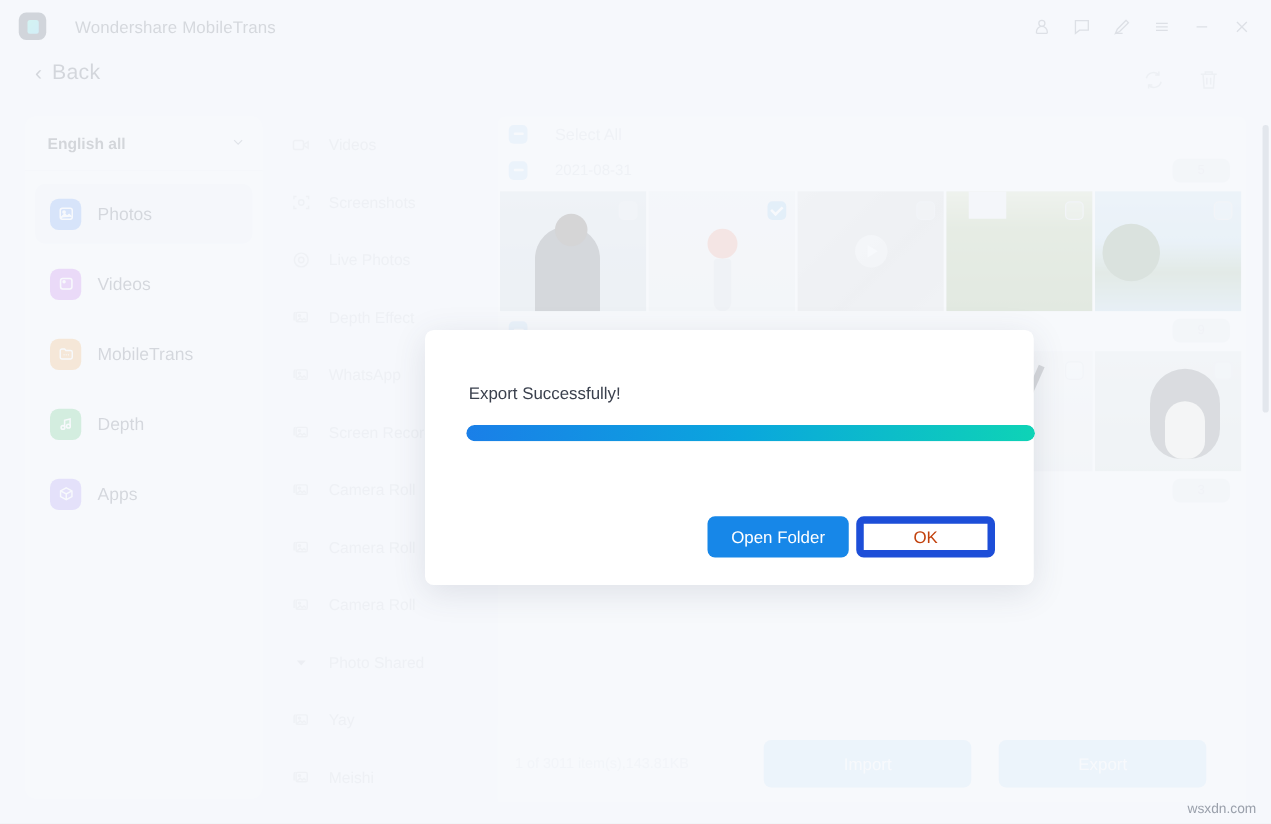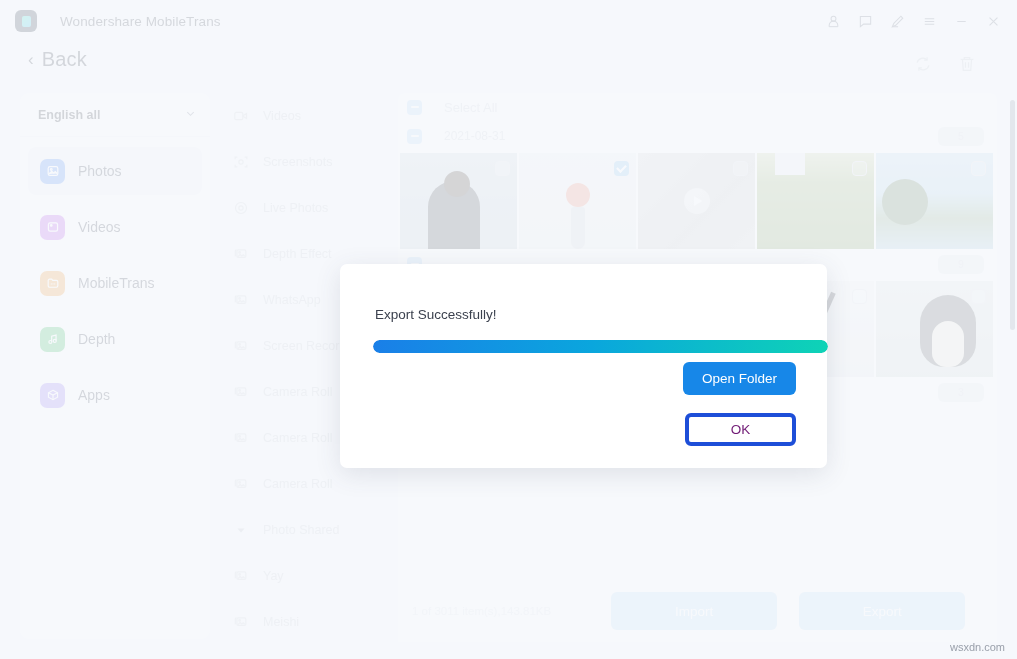--- a/index.html
+++ b/index.html
@@ -57,21 +57,21 @@
   .backrow {
     position: absolute; top: 42px; left: 0;
     width: 1017px; height: 48px;
   }
   .back-btn {
     position: absolute; left: 28px; top: 6px;
     display: flex; align-items: center;
     color: #242a38;
   }
   .back-chevron { font-size: 17px; line-height: 1; margin-right: 8px; font-weight: 300; color:#242a38;}
-  .back-label { font-size: 20px; letter-spacing: .2px; }
+  .back-label { font-size: 17px; letter-spacing: .2px; }
 
   .content-tools {
     position: absolute; right: 38px; top: 12px;
     display: flex; align-items: center; gap: 22px;
     opacity: .42;
   }
   .content-tools .ct { width: 22px; height: 22px; color: #7b8291; }
 
   
   .sidebar {
@@ -324,36 +324,36 @@
     background: #eef1f4;
     overflow: hidden;
   }
   .progress-fill {
     height: 100%;
     border-radius: 7px;
     background: linear-gradient(90deg, #1a7fe8 0%, #0aa6dd 48%, #0ed3b6 100%);
   }
   .modal-actions {
     position: absolute; right: 31px; bottom: 22px;
-    display: flex; align-items: flex-end; gap: 18px; flex-direction: column;
+    display: flex; align-items: center; gap: 6px;
   }
   .btn-primary {
     width: 113px; height: 33px;
     border-radius: 6px;
     background: #1787e8;
     color: #fff;
     border: none;
     font-size: 13.5px;
   }
   .btn-outline {
     width: 111px; height: 33px;
     border-radius: 6px;
     background: #fff;
-    color: #701a75;
-    border: 4px solid #1d4ed8;
+    color: #c2410c;
+    border: 6px solid #1d4ed8;
     font-size: 13.5px;
   }
 
   .watermark {
     position: absolute; right: 12px; bottom: 6px;
     font-size: 11px; color: #9aa0ab;
     z-index: 70;
   }
 </style>
 </head>

